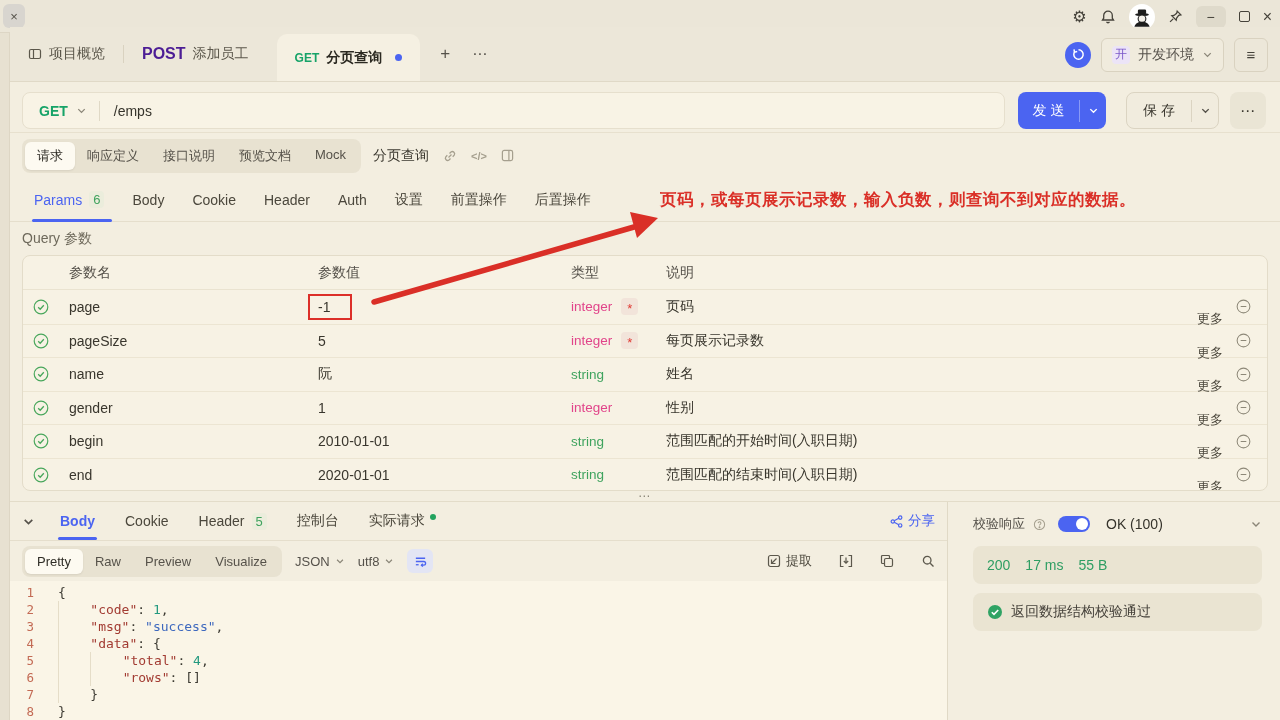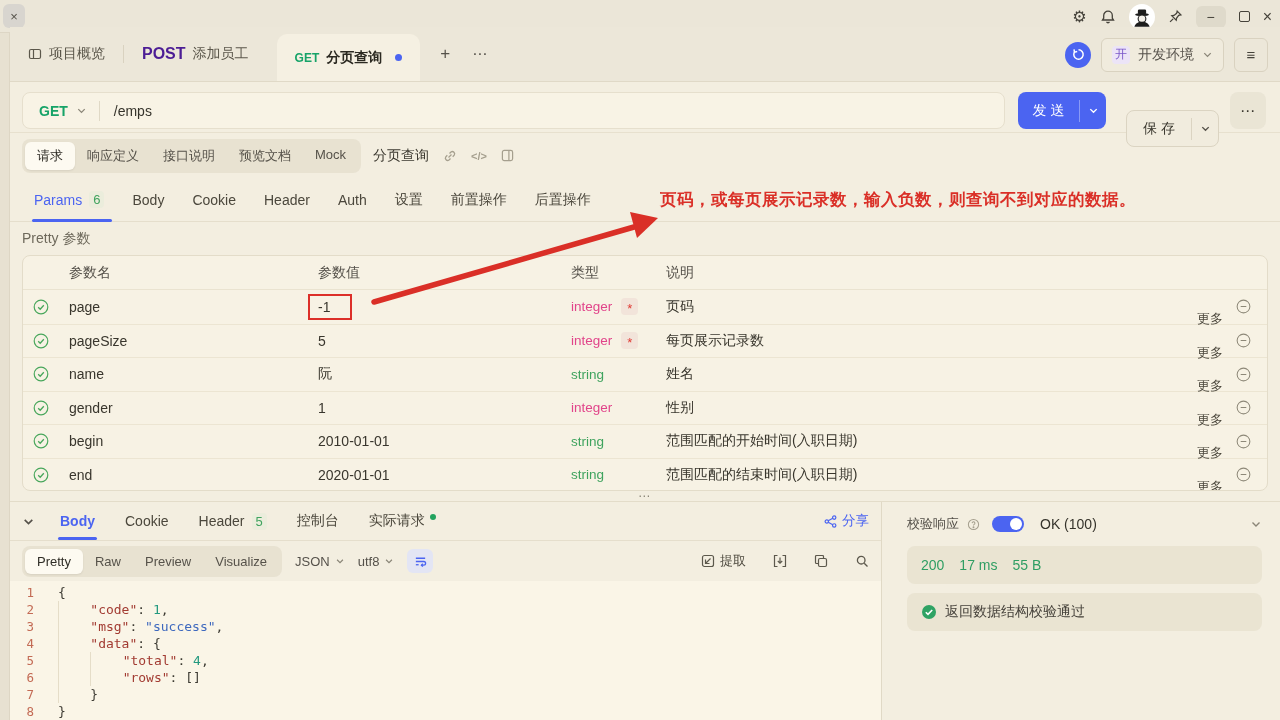--- a/index.html
+++ b/index.html
@@ -44,21 +44,21 @@
   .url-row { position:relative; height:45px; border-bottom:1px solid #e7e0ce; }
   .url-input { position:absolute; left:12px; top:4px; width:983px; height:37px; background:#f8f3e5; border:1px solid #e6dfcd; border-radius:8px; display:flex; align-items:center; padding-left:16px; }
   .url-method { color:#16a368; font-weight:bold; font-size:14px; }
   .url-chev { margin-left:8px; }
   .url-div { width:1px; height:20px; background:#e0d9c6; margin:0 14px 0 12px; }
   .url-text { font-size:14px; color:#35332b; }
   .send-btn { position:absolute; left:1008px; top:4px; width:88px; height:37px; background:#4b64f1; border-radius:8px; display:flex; align-items:center; color:#fff; }
   .send-label { flex:1; text-align:center; font-size:14px; }
   .send-div { width:1px; height:22px; background:rgba(255,255,255,.35); }
   .send-caret { width:26px; display:flex; justify-content:center; }
-  .save-btn { position:absolute; left:1116px; top:22px; width:93px; height:37px; background:#f1ecde; border:1px solid #dbd4c2; border-radius:8px; display:flex; align-items:center; color:#3a372e; }
+  .save-btn { position:absolute; left:1116px; top:4px; width:93px; height:37px; background:#f1ecde; border:1px solid #dbd4c2; border-radius:8px; display:flex; align-items:center; color:#3a372e; }
   .save-label { flex:1; text-align:center; font-size:14px; }
   .save-div { width:1px; height:22px; background:#dbd4c2; }
   .save-caret { width:26px; display:flex; justify-content:center; }
   .urlrow-more { position:absolute; left:1220px; top:4px; width:36px; height:37px; background:#eae5d5; border-radius:8px; display:flex; align-items:center; justify-content:center; font-size:15px; color:#3a372e; letter-spacing:1px; }
 
   .doc-tabs { height:45px; display:flex; align-items:center; padding-left:12px; }
   .segment { display:flex; background:#e8e2d1; border-radius:8px; padding:3px; }
   .seg-item { padding:5px 12px; font-size:13px; color:#56524a; border-radius:6px; }
   .seg-active { background:#fdfaf1; color:#2f2d26; box-shadow:0 1px 2px rgba(0,0,0,.08); }
   .endpoint-name { margin-left:12px; font-size:14px; color:#3a372e; }
@@ -115,21 +115,21 @@
   .code-area { flex:1; background:#faf5e7; font-family:"DejaVu Sans Mono","Liberation Mono",monospace; font-size:13px; padding-top:3px; overflow:hidden; }
   .cl { display:flex; height:17px; line-height:17px; }
   .ln { width:40px; text-align:right; padding-right:16px; color:#c36b55; font-size:12.5px; flex:none; }
   .ct { white-space:pre; padding-left:8px; }
   .ig { display:inline-block; border-left:1px solid #e5ddc8; }
   .key { color:#a23b32; }
   .str { color:#3d68be; }
   .num { color:#23997f; }
   .pun { color:#3c3a32; }
 
-  .resp-right { width:399px; border-left:1px solid #e0d9c6; padding:0 18px 16px 25px; }
+  .resp-right { width:333px; border-left:1px solid #e0d9c6; padding:0 18px 16px 25px; }
   .vr-head { height:44px; display:flex; align-items:center; gap:8px; }
   .vr-title { font-size:13px; color:#55514a; }
   .toggle { width:32px; height:16px; border-radius:9px; background:#4b64f1; position:relative; margin-left:4px; }
   .toggle::after { content:""; position:absolute; right:2px; top:2px; width:12px; height:12px; border-radius:50%; background:#fff; }
   .vr-status { font-size:14px; color:#35332b; margin-left:8px; }
   .vr-chev { margin-left:auto; }
   .vr-card { height:38px; background:#eae4d2; border-radius:8px; margin-bottom:9px; display:flex; align-items:center; padding:0 14px; font-size:14px; }
   .metrics { display:flex; gap:15px; color:#2f9e63; }
   .vr-result { display:flex; align-items:center; gap:8px; color:#45413a; }
 
@@ -268,21 +268,21 @@
     <span class="ptab">Body</span>
     <span class="ptab">Cookie</span>
     <span class="ptab">Header</span>
     <span class="ptab">Auth</span>
     <span class="ptab">设置</span>
     <span class="ptab">前置操作</span>
     <span class="ptab">后置操作</span>
     <span class="annotation">页码，或每页展示记录数，输入负数，则查询不到对应的数据。</span>
   </div>
 
-  <div class="query-label">Pretty 参数</div>
+  <div class="query-label">Query 参数</div>
 
   <div class="param-table">
     <div class="thead">
       <span class="c-check"></span>
       <span class="c-name">参数名</span>
       <span class="c-value">参数值</span>
       <span class="c-type">类型</span>
       <span class="c-desc">说明</span>
       <span class="c-actions"></span>
     </div>

